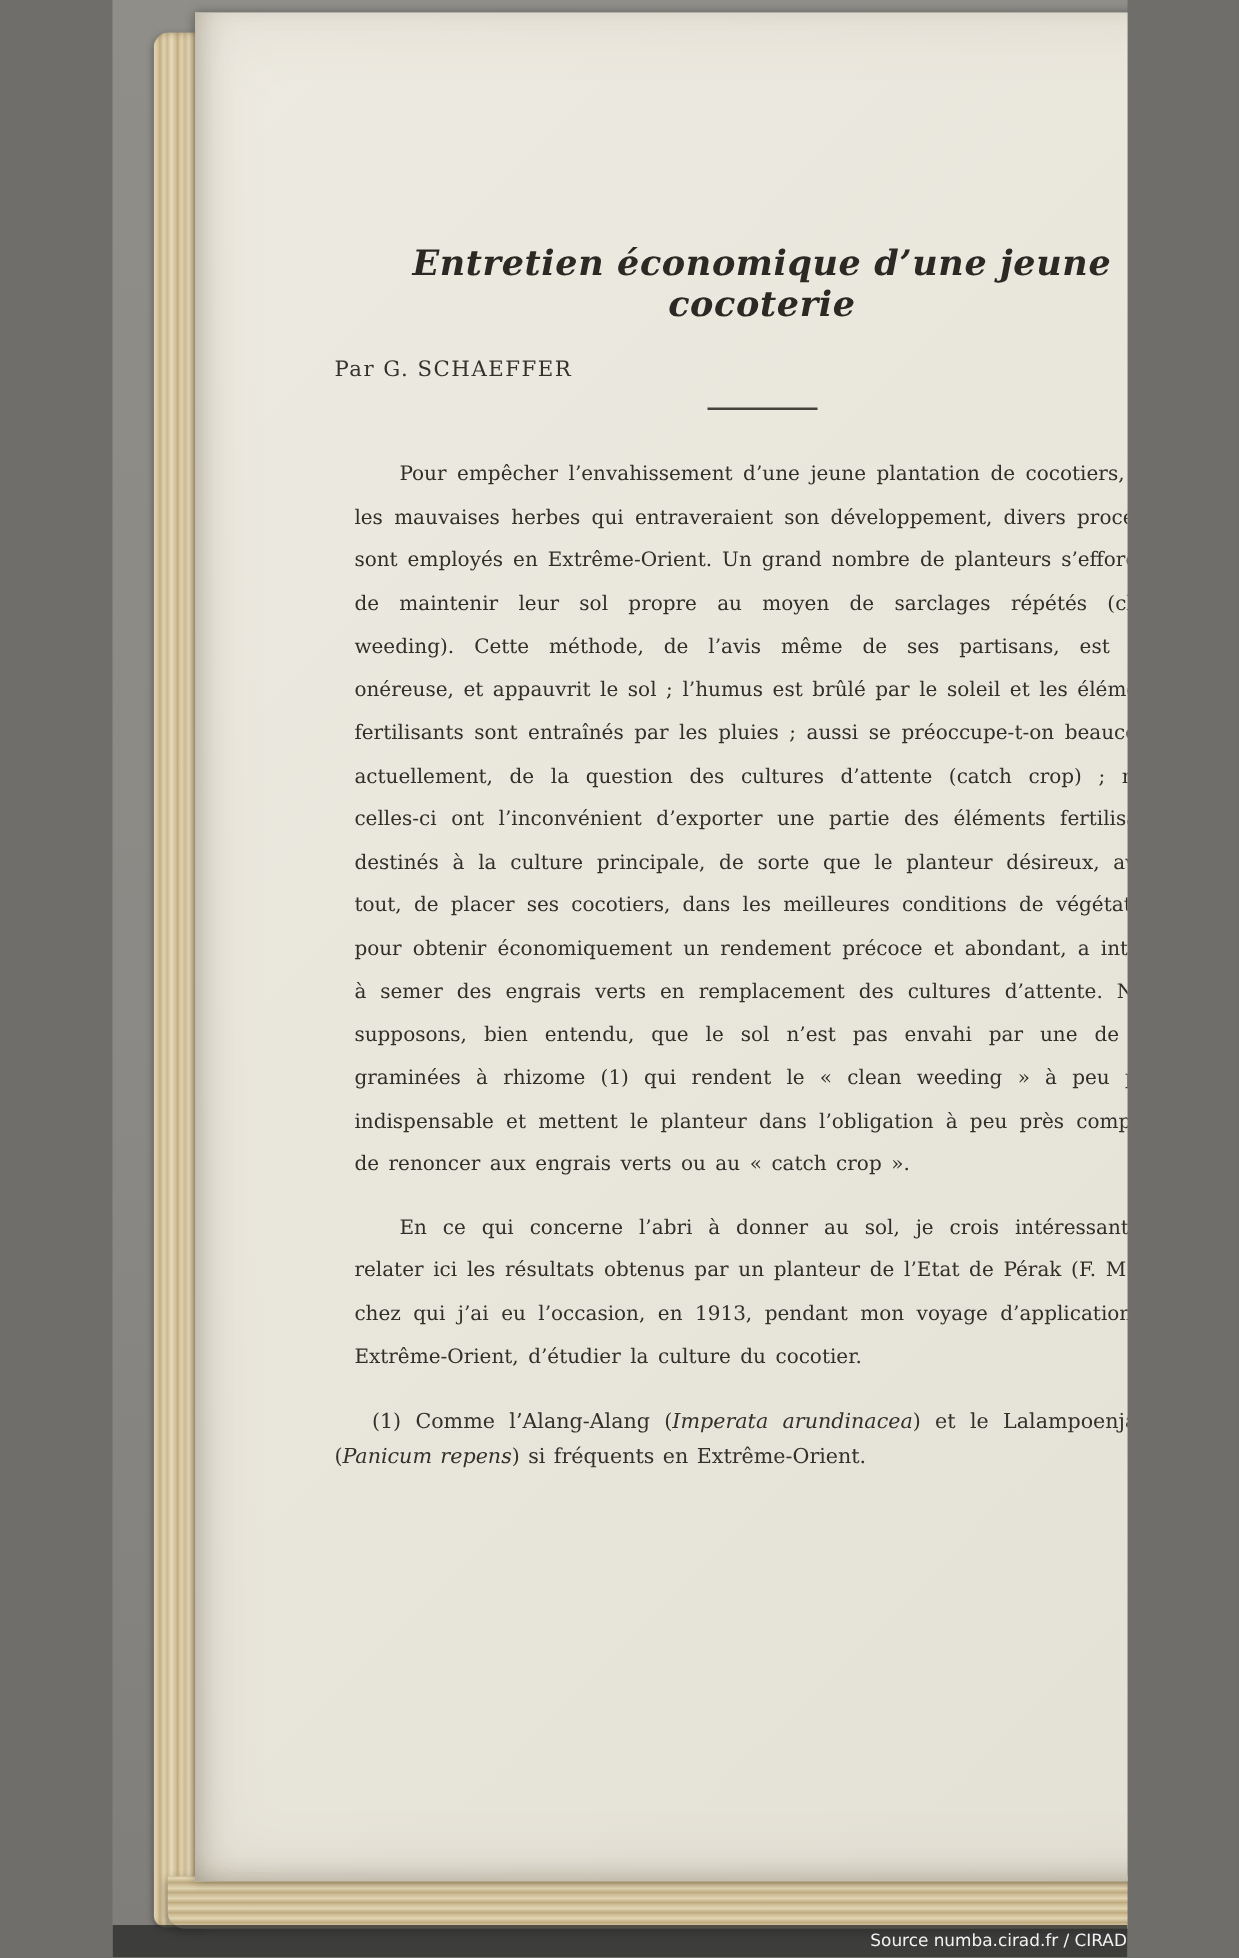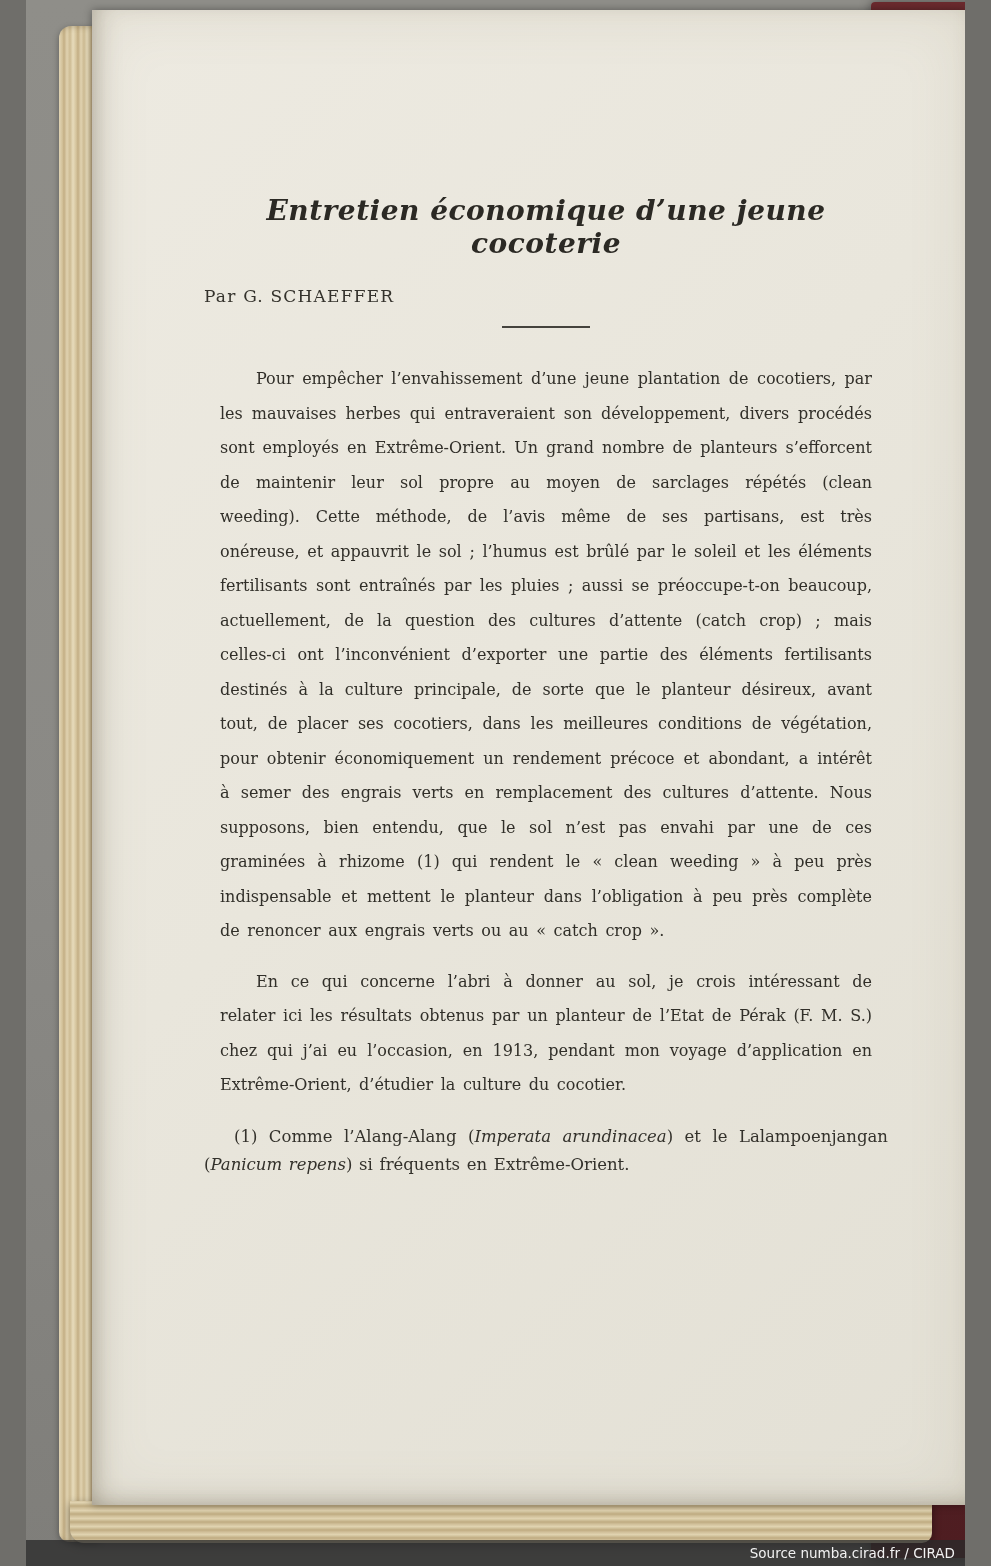--- a/index.html
+++ b/index.html
@@ -1,19 +1,19 @@
 <!DOCTYPE html>
 <html><head>
 <meta charset="utf-8">
 <style>
   html, body { margin: 0; padding: 0; background: #6f6e6a; }
 
   .scene {
     position: relative;
-    width: 939px;
+    width: 812px;
     height: 1566px;
     margin: 0 auto;
     background: linear-gradient(180deg, #8f8e89 0%, #8a8985 55%, #7f7e7a 100%);
     overflow: hidden;
     font-family: "DejaVu Serif", "Liberation Serif", serif;
   }
 
   
   .book-cover {
     position: absolute;
@@ -128,21 +128,20 @@
   .source-bar {
     position: absolute;
     left: 0;
     right: 0;
     bottom: 0;
     height: 26px;
     background: rgba(42,42,42,0.78);
     display: flex;
     align-items: center;
     justify-content: flex-end;
-    padding-right: 10px;
     box-sizing: border-box;
     z-index: 10;
   }
   .source-bar span {
     font-family: "DejaVu Sans", "Liberation Sans", sans-serif;
     font-size: 13.5px;
     color: #f2f2f2;
   }
 </style>
 </head>

